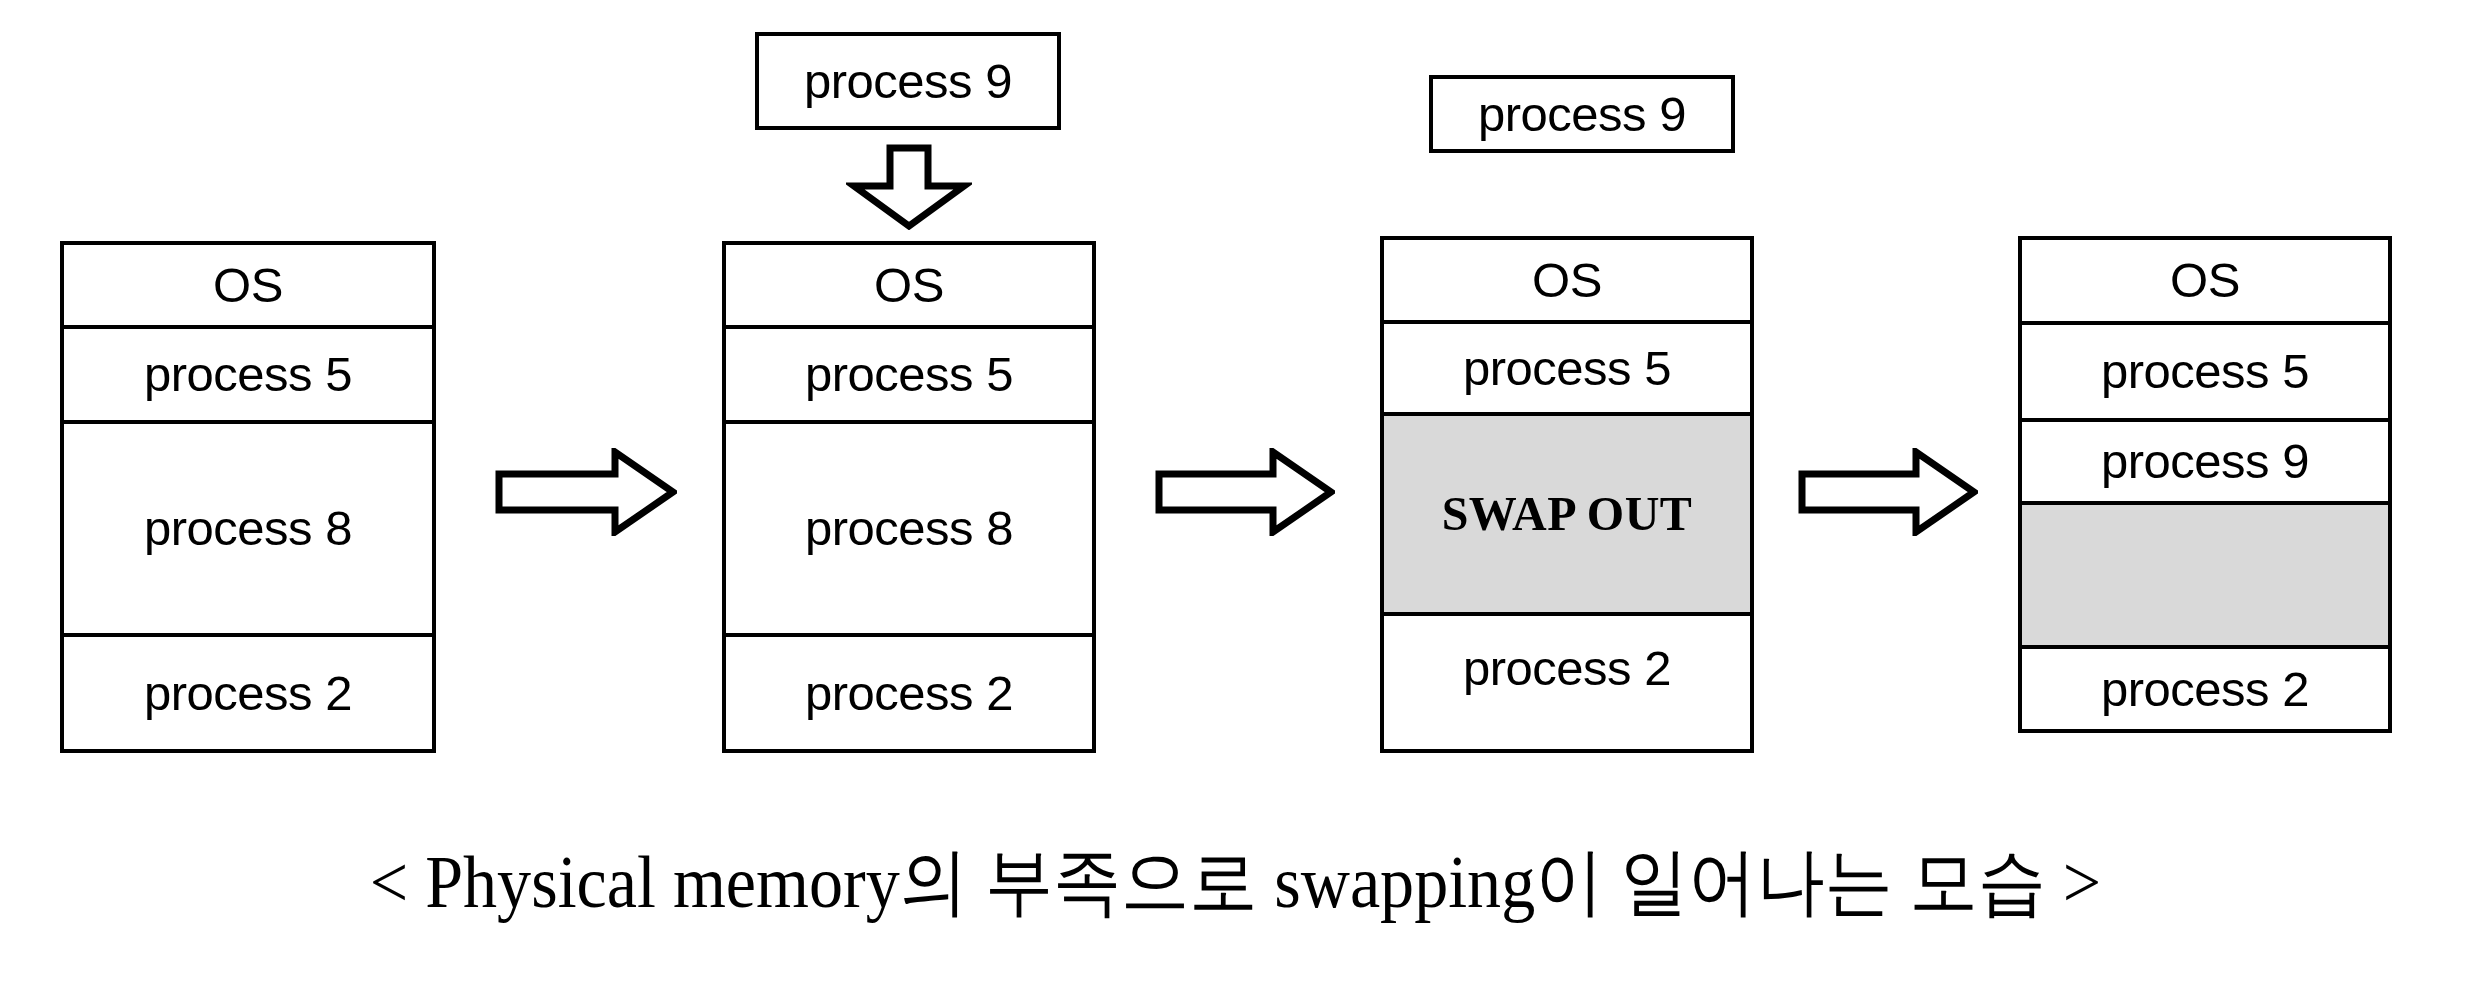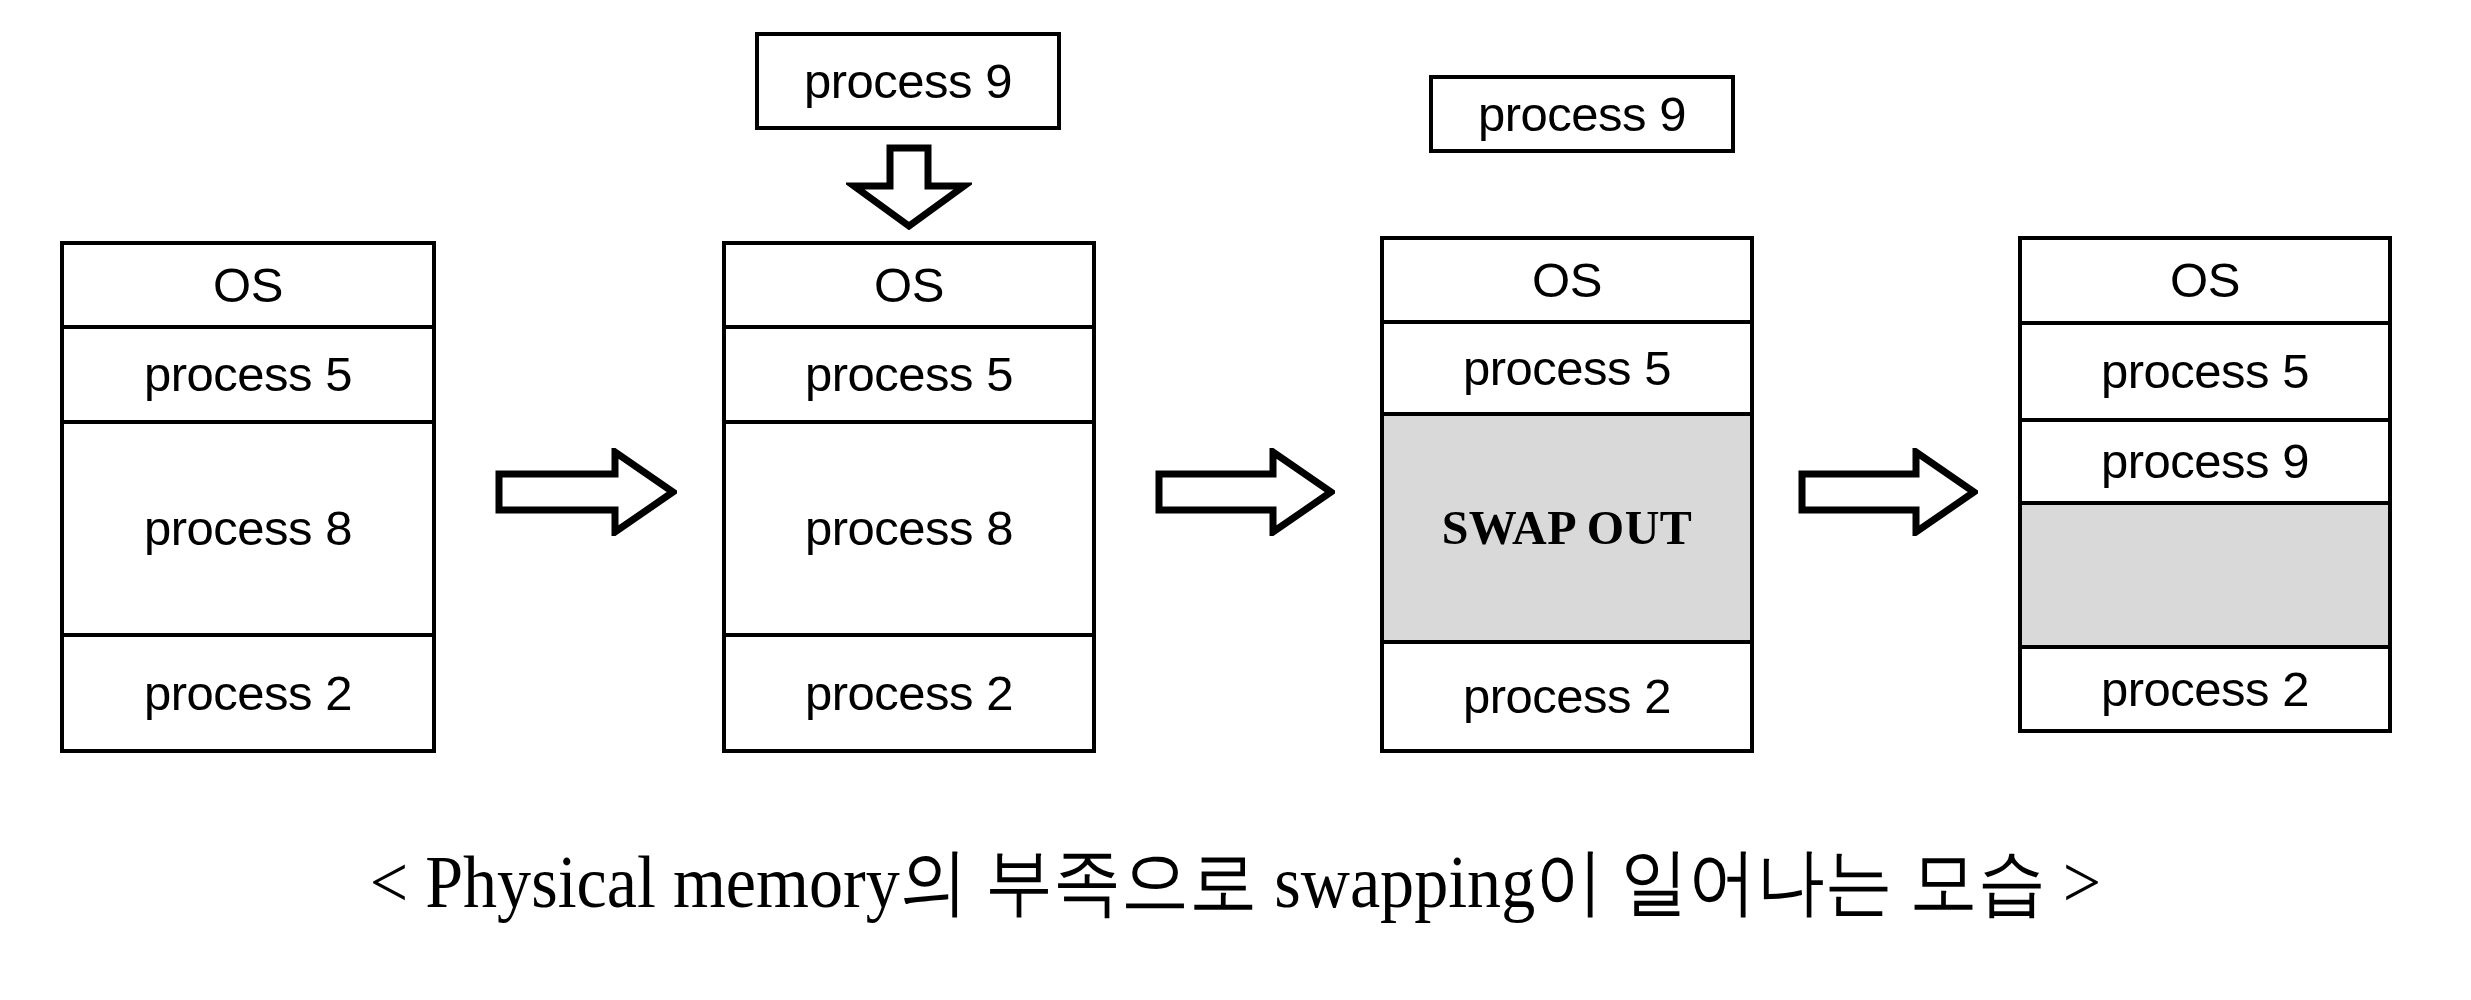--- a/index.html
+++ b/index.html
@@ -164,21 +164,21 @@
     <span class="box-label">process 9</span>
   </div>
 
   <div class="mem-col" style="left:1380px; top:236px; width:374px; height:517px;">
     <div class="mem-row" style="height:84px;">
       <span class="row-label">OS</span>
     </div>
     <div class="mem-row" style="height:92px;">
       <span class="row-label">process 5</span>
     </div>
-    <div class="mem-row swap" style="height:228px;">
+    <div class="mem-row swap" style="height:200px;">
       <span class="row-label">SWAP OUT</span>
     </div>
     <div class="mem-row" style="height:105px;">
       <span class="row-label">process 2</span>
     </div>
   </div>
 
   <div class="arrow" style="left:1798px; top:448px; width:180px; height:88px;">
     <svg viewBox="0 0 180 88" preserveAspectRatio="none">
       <polygon points="4,26 118,26 118,4 176,44 118,84 118,62 4,62" fill="#ffffff" stroke="#000000" stroke-width="7" stroke-linejoin="miter"></polygon>

